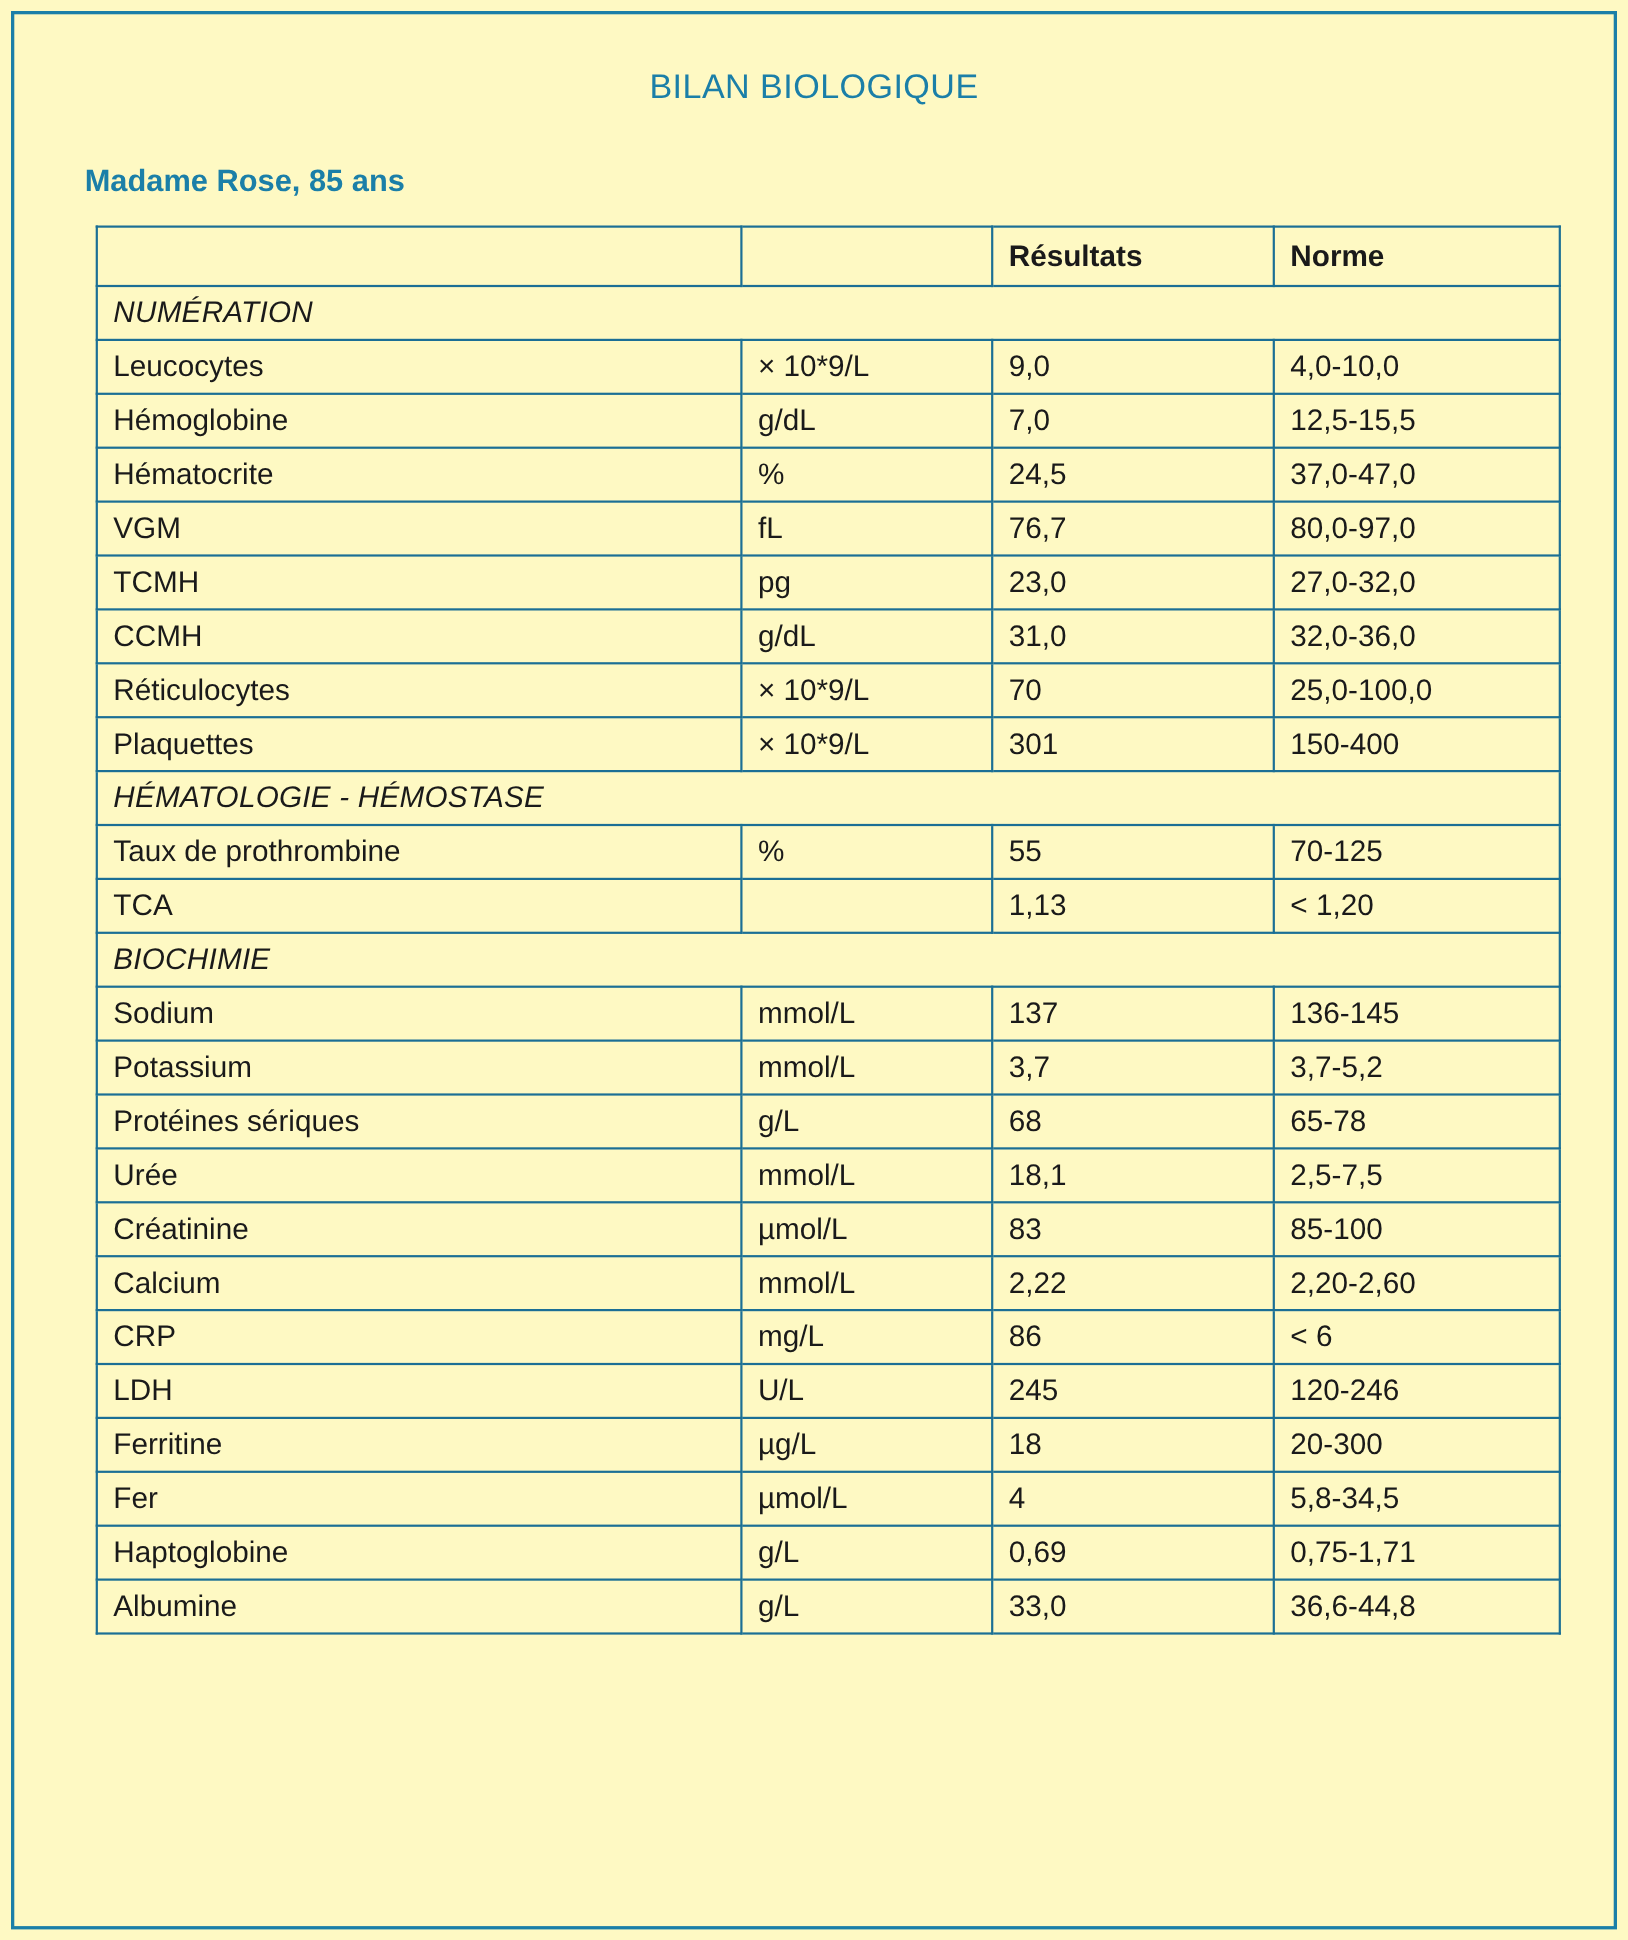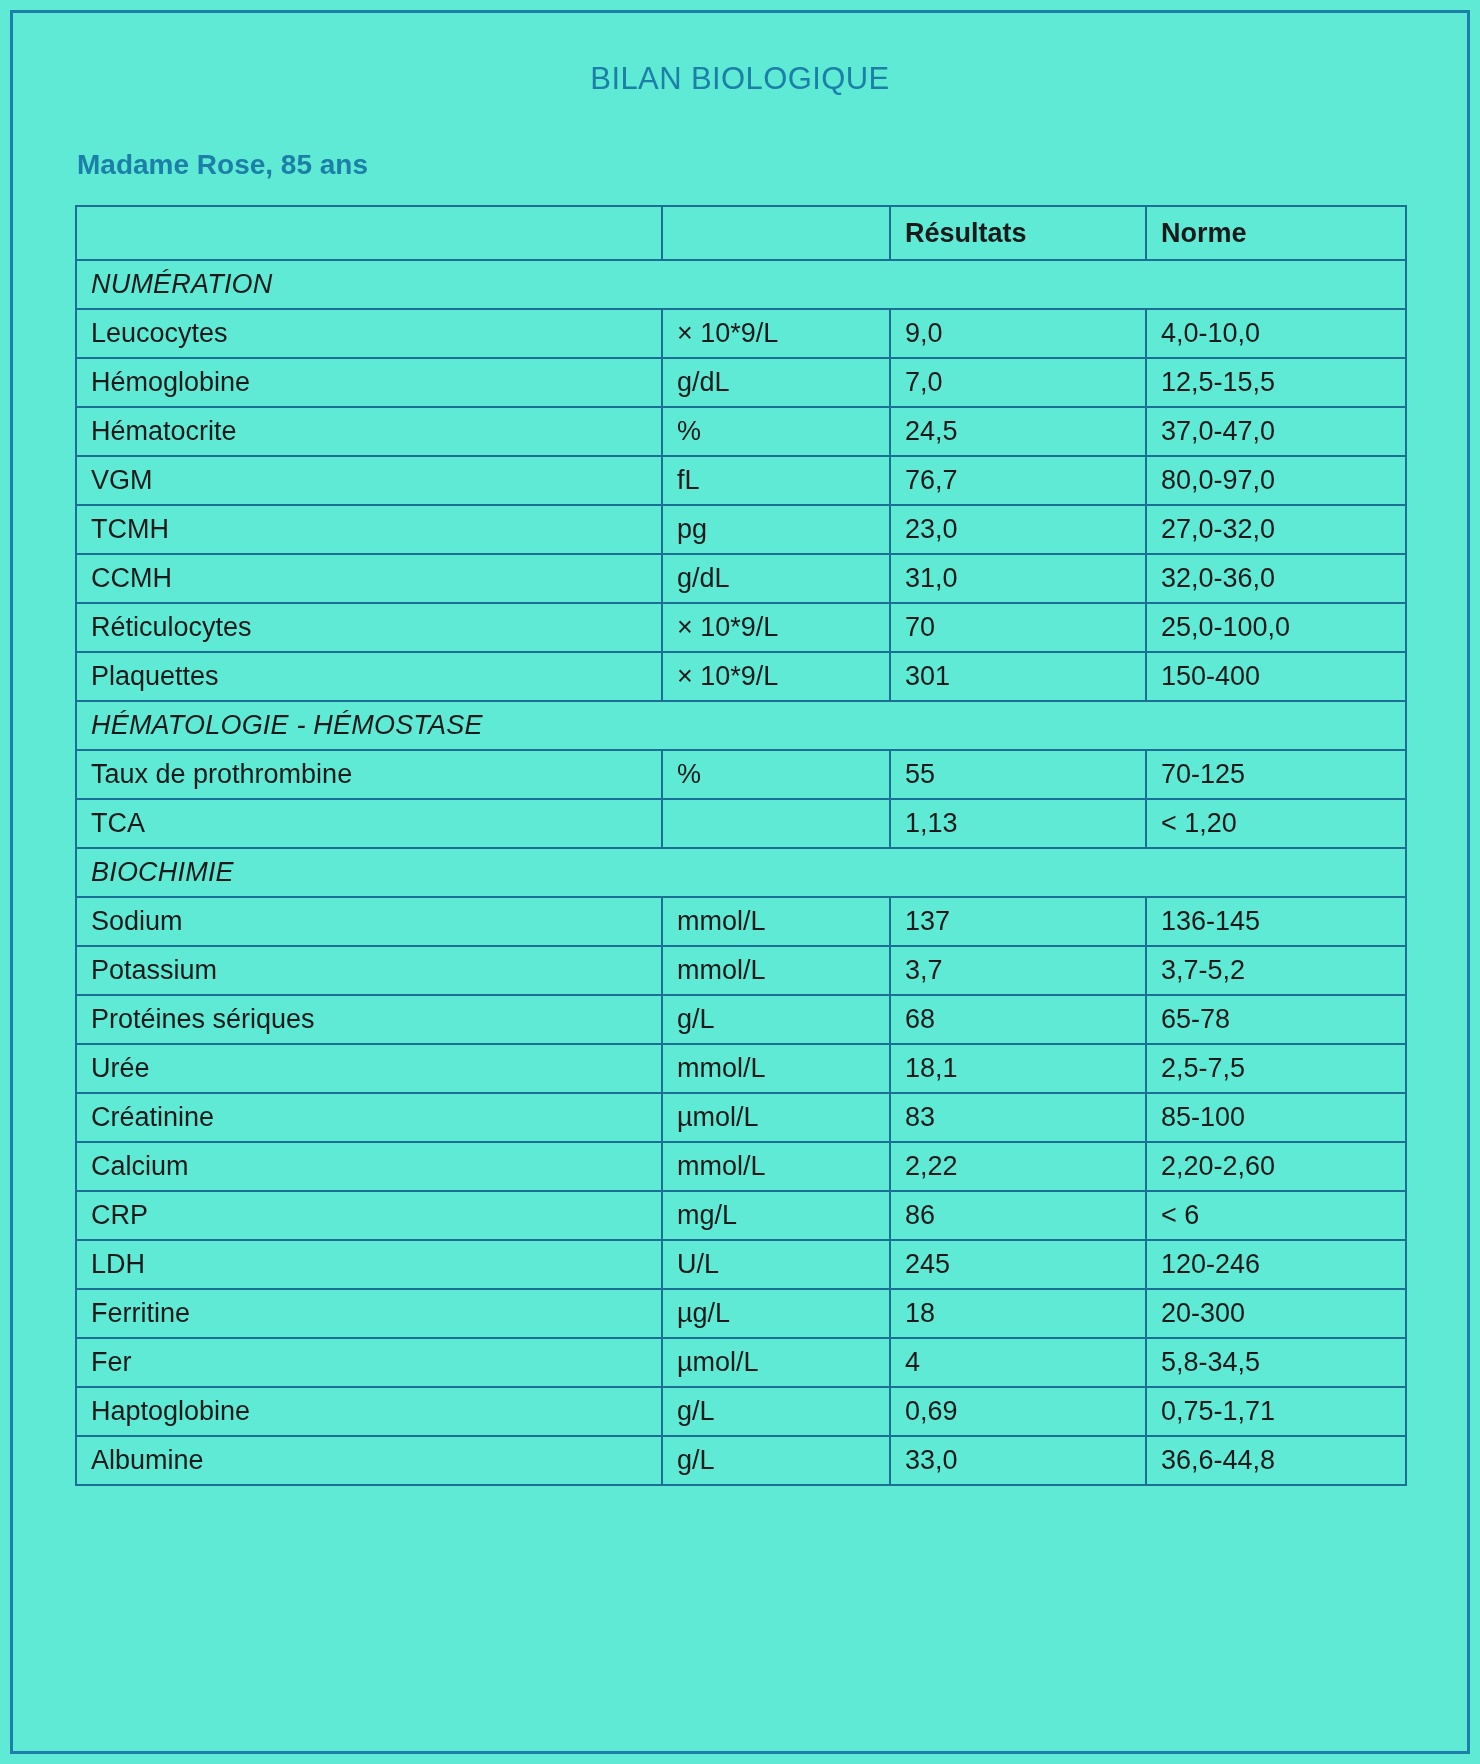--- a/index.html
+++ b/index.html
@@ -12,21 +12,21 @@
     height: 1764px;
     font-family: "Liberation Sans", sans-serif;
     color: #1a1a1a;
     -webkit-font-smoothing: antialiased;
   }
   .page {
     box-sizing: border-box;
     width: 1480px;
     height: 1764px;
     padding: 10px;
-    background: #5eead4;
+    background: #fef9c3;
   }
   .frame {
     box-sizing: border-box;
     width: 100%;
     height: 100%;
     border: 3px solid #1b7fa8;
     padding: 40px 60px 30px 60px;
     position: relative;
   }
   .doc-title {
@@ -40,21 +40,21 @@
   .patient {
     color: #1b7fa8;
     font-size: 28px;
     font-weight: bold;
     margin: 52px 0 24px 4px;
   }
   table.labs {
     border-collapse: collapse;
     width: 1330px;
     table-layout: fixed;
-    margin-left: 2px;
+    margin-left: 14px;
     border-radius: 14px;
   }
   table.labs col.c-name  { width: 586px; }
   table.labs col.c-unit  { width: 228px; }
   table.labs col.c-res   { width: 256px; }
   table.labs col.c-norm  { width: 260px; }
 
   table.labs td, table.labs th {
     border: 2px solid #1b6f95;
     padding: 6px 14px;

